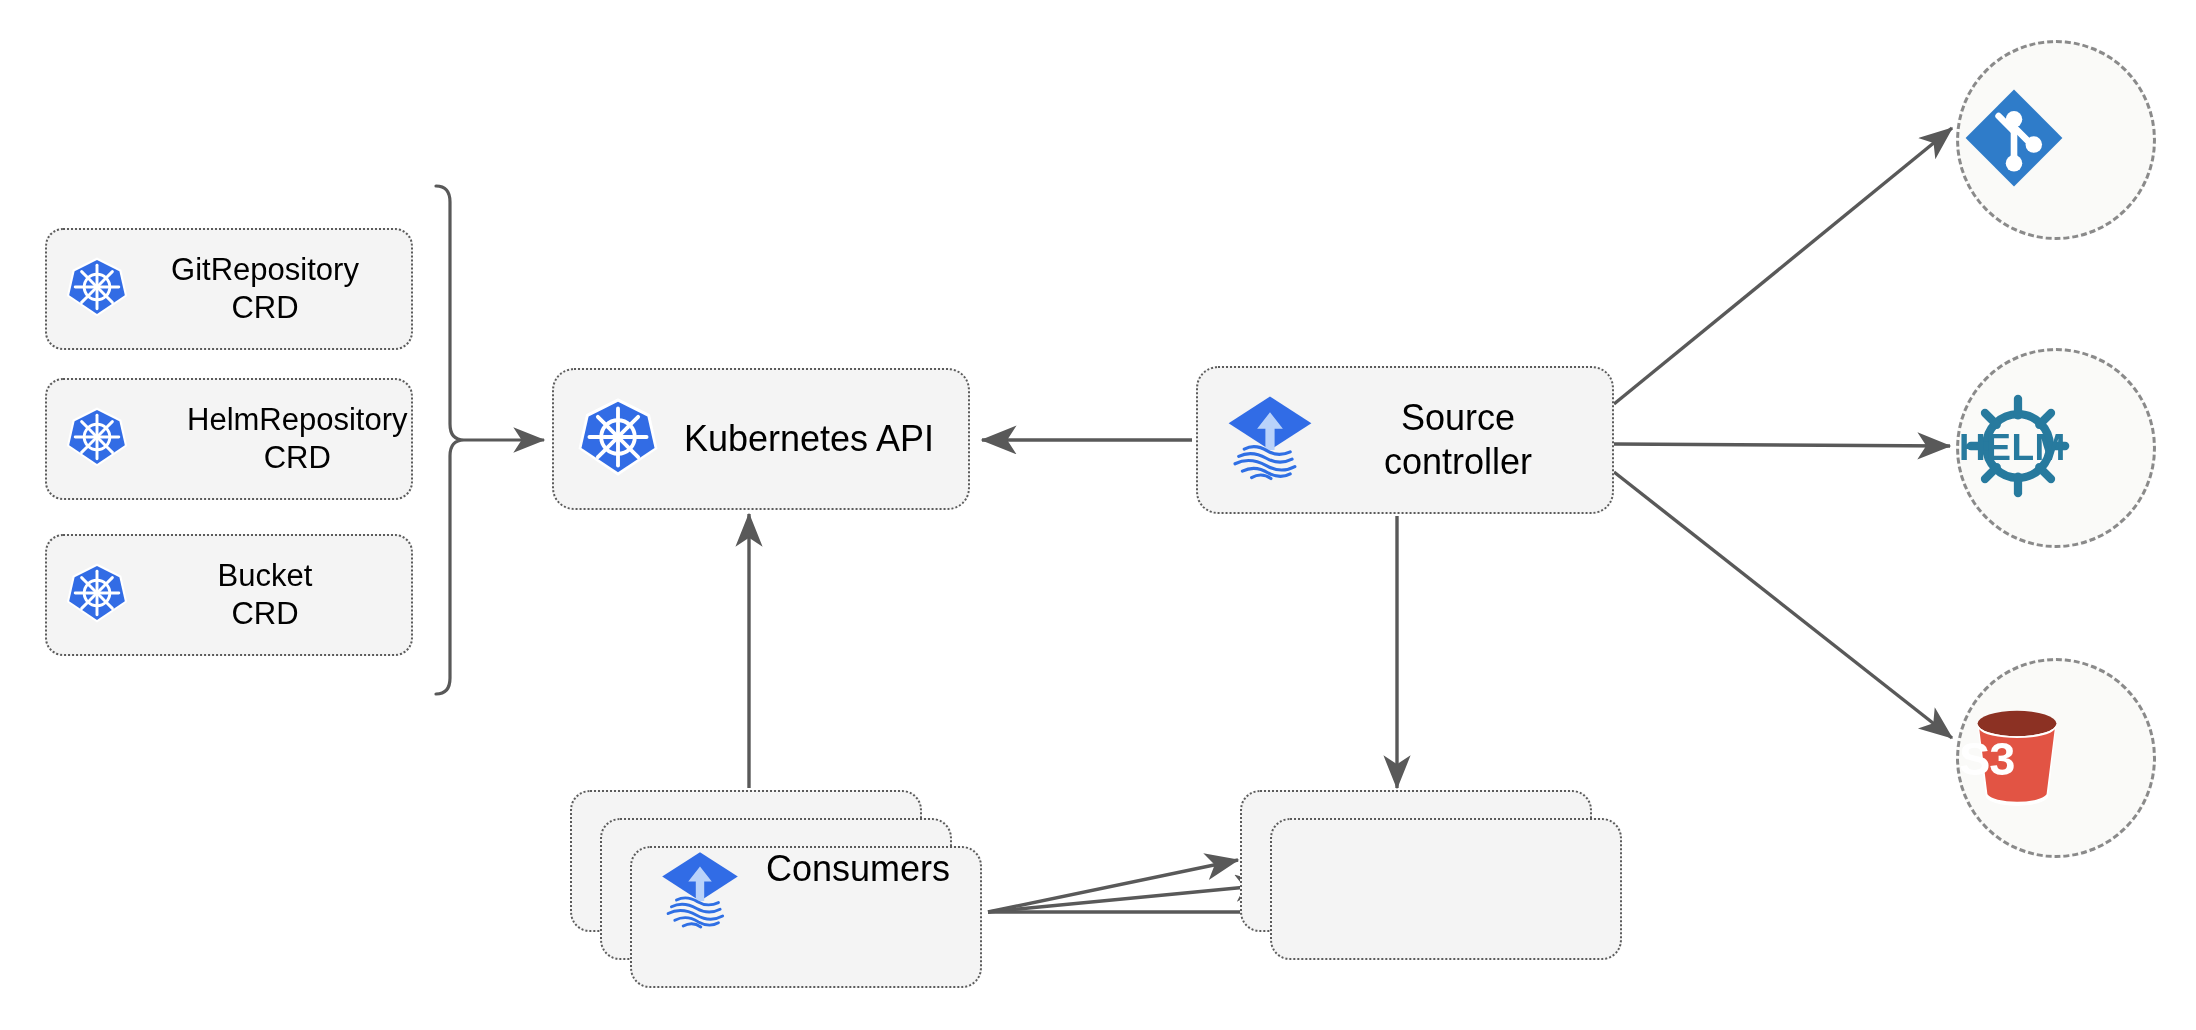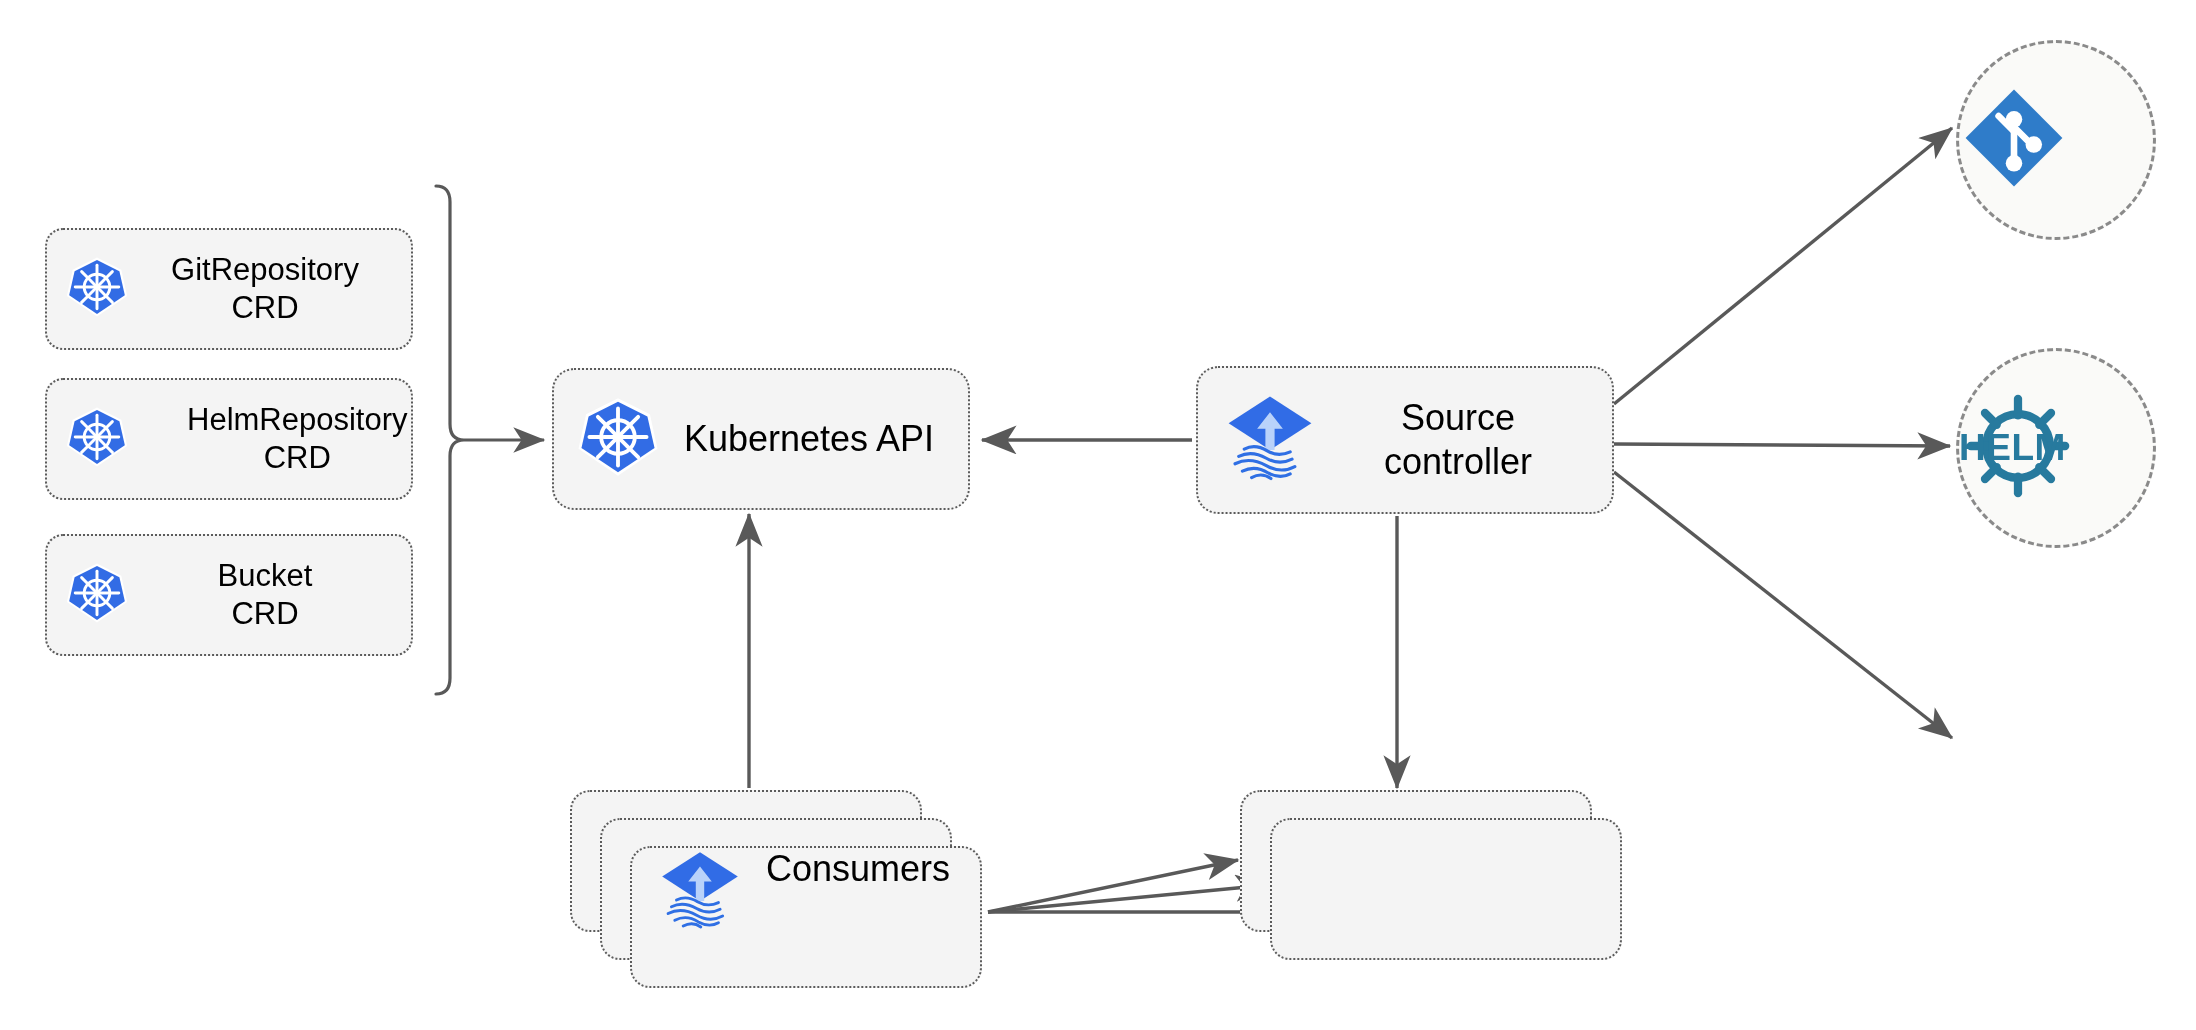--- a/index.html
+++ b/index.html
@@ -361,14 +361,24 @@
           <line x1="22" y1="22" x2="32" y2="32"></line>
           <line x1="68" y1="68" x2="78" y2="78"></line>
           <line x1="78" y1="22" x2="68" y2="32"></line>
           <line x1="32" y1="68" x2="22" y2="78"></line>
         </g>
       </svg>
     </span>
     <span class="helm-word">HELM</span>
   </div>
 
+  <div class="ext" id="ext-s3">
+    <span>
+      <svg width="116" height="116" viewBox="0 0 100 100">
+        <ellipse cx="50" cy="22" rx="34" ry="11" fill="#8c3123"></ellipse>
+        <path d="M16,22 L23,84 a27,9 0 0 0 54,0 L84,22 a34,11 0 0 1 -68,0 Z" fill="#ffffff"></path>
+        <path d="M17.5,27 L24.5,83 a26,8 0 0 0 51,0 L82.5,27 a33,9 0 0 1 -65,0 Z" fill="#e25444"></path>
+      </svg>
+    </span>
+    <span class="s3-word">S3</span>
+  </div>
 
 </div>
 
 </body></html>

